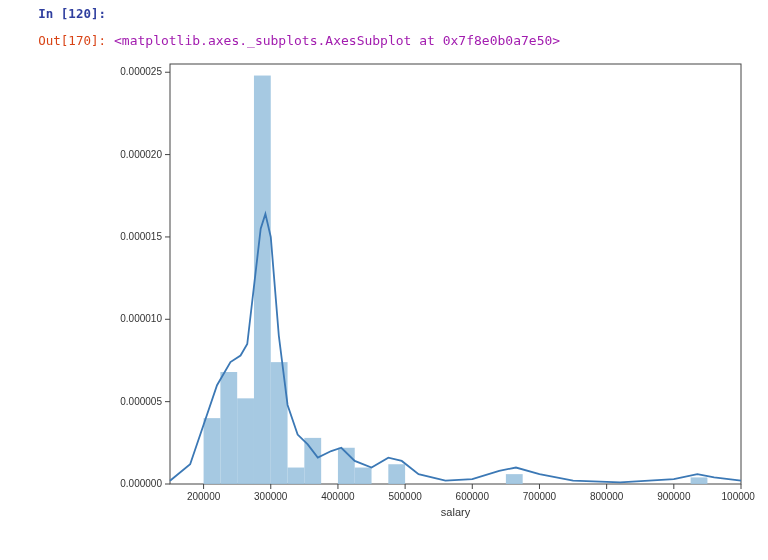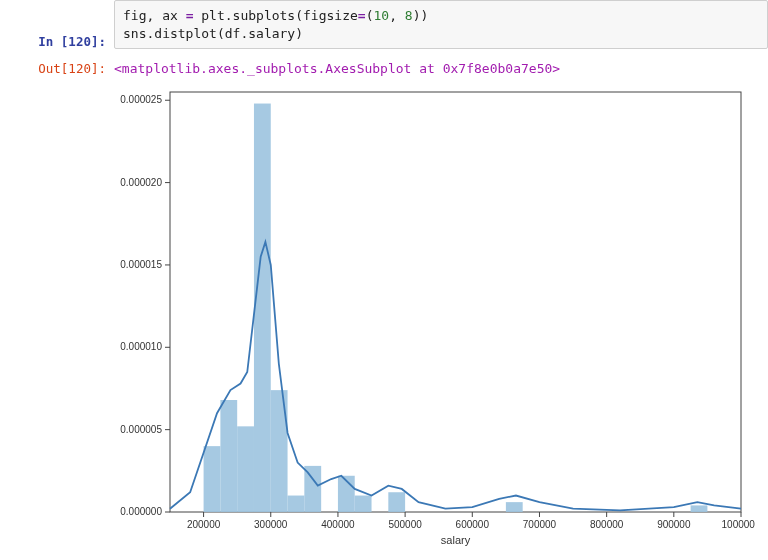--- a/index.html
+++ b/index.html
@@ -59,26 +59,24 @@
   .tick-label { font-size: 10px; fill: #333; font-family: Arial, sans-serif; }
   .axis-title { font-size: 11px; fill: #333; font-family: Arial, sans-serif; }
   .bar { fill: #9cc3df; stroke: none; opacity: 0.9; }
   .kde { fill: none; stroke: #3b78b5; stroke-width: 1.8; }
 </style>
 </head>
 <body>
 
 <div class="cell">
   <div class="prompt prompt-in">In [120]:</div>
-  <div class="code-area"><span>fig, ax </span><span class="tok-eq">=</span><span> plt.subplots(figsize</span><span class="tok-eq">=</span><span class="tok-pun">(</span><span class="tok-num">10</span><span>, </span><span class="tok-num">8</span><span class="tok-pun">))</span>
-<span>sns.distplot(df.salary)</span></div>
 </div>
 
 <div class="cell" style="margin-top:6px">
-  <div class="prompt prompt-out">Out[120]:</div>
+  <div class="prompt prompt-out">Out[170]:</div>
   <div class="out-text">&lt;matplotlib.axes._subplots.AxesSubplot at 0x7f8e0b0a7e50&gt;</div>
 </div>
 
 <div class="plot-wrap">
   <svg id="chart" width="660" height="470">
       <rect x="75" y="10" width="571" height="420" class="frame"></rect>
       <line x1="70" y1="430" x2="75" y2="430" class="tick"></line>
       <text x="67" y="433" text-anchor="end" class="tick-label">0.000000</text>
       <line x1="70" y1="347.6470588235294" x2="75" y2="347.6470588235294" class="tick"></line>
       <text x="67" y="350.6470588235294" text-anchor="end" class="tick-label">0.000005</text>

